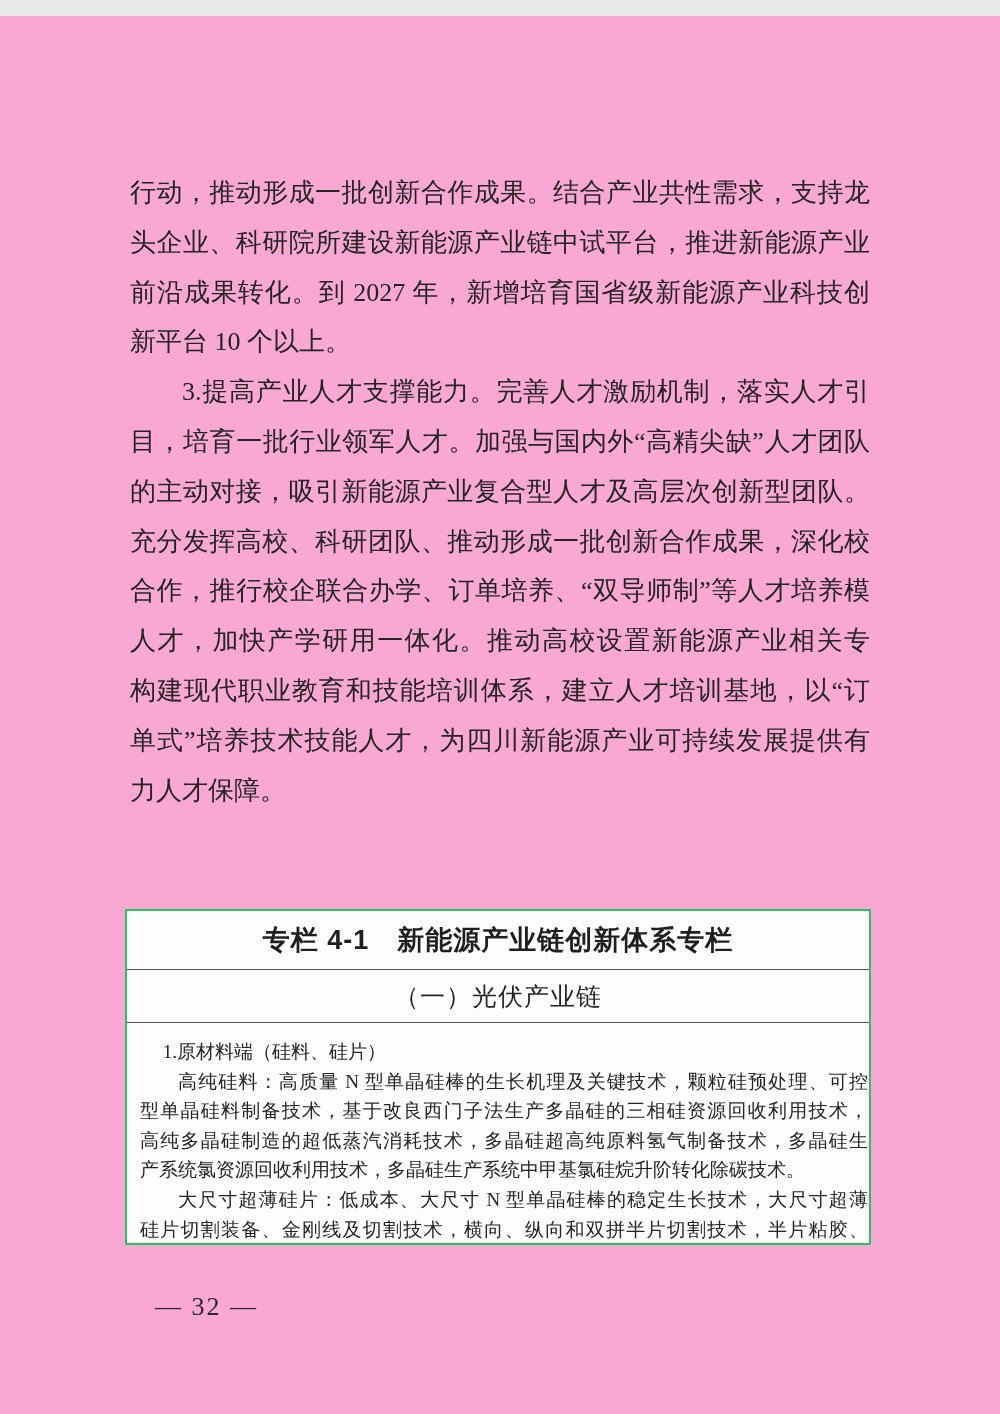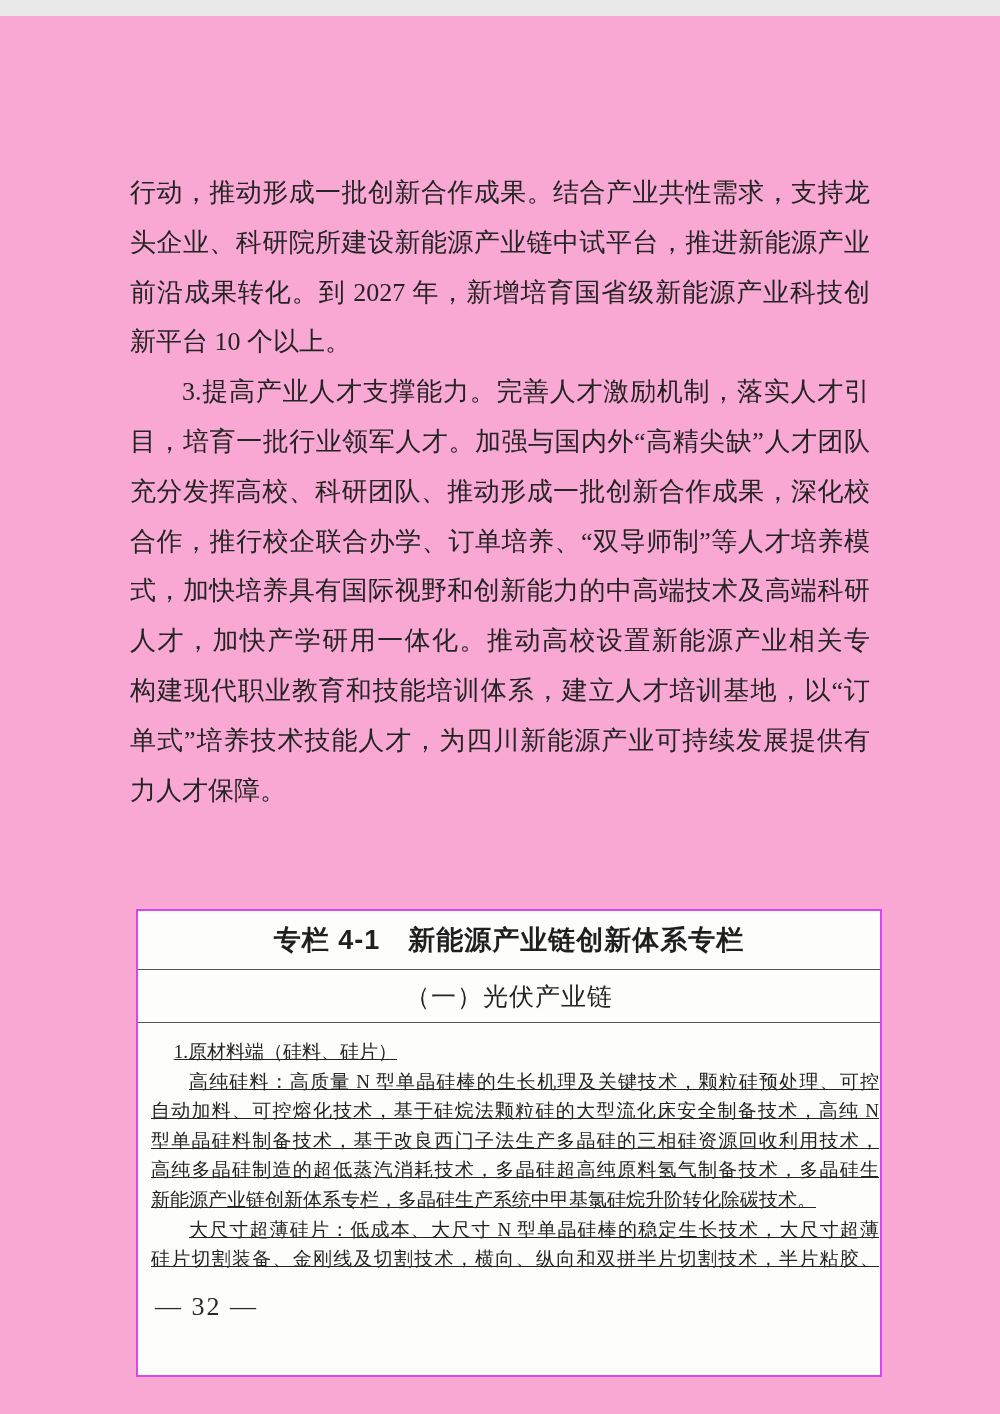--- a/index.html
+++ b/index.html
@@ -33,25 +33,25 @@
     text-align: left;
     white-space: normal;
   }
   .mline.fill {
     text-align: justify;
     text-align-last: justify;
   }
   
   .callout {
     position: absolute;
-    left: 136px;
+    left: 125px;
     top: 893px;
     width: 746px;
-    height: 468px;
-    border: 2px solid #d946ef;
+    height: 336px;
+    border: 2px solid #22c55e;
     box-sizing: border-box;
     background: #fdfdfb;
   }
   .callout-title-row {
     height: 58px;
     border-bottom: 1px solid #555;
     display: flex;
     align-items: center;
     justify-content: center;
     font-family: "Liberation Sans", "DejaVu Sans", sans-serif;
@@ -68,21 +68,20 @@
     justify-content: center;
     font-size: 25px;
     color: #242424;
     letter-spacing: 1px;
   }
   .callout-body {
     padding: 14px 1px 0 13px;
     font-size: 19px;
     line-height: 29.6px;
     color: #242424;
-    text-decoration: underline;
   }
   .bline {
     height: 29.6px;
     overflow: hidden;
     text-align: left;
   }
   .bline.fill {
     text-align: justify;
     text-align-last: justify;
   }
@@ -106,41 +105,40 @@
 
     <div class="mline fill">行动，推动形成一批创新合作成果。结合产业共性需求，支持龙</div>
         <div class="mline fill">头企业、科研院所建设新能源产业链中试平台，推进新能源产业</div>
         <div class="mline fill">前沿成果转化。到 2027 年，新增培育国省级新能源产业科技创</div>
         <div class="mline">新平台 10 个以上。</div>
       </div>
     <div>
 
     <div class="mline fill" style="text-indent: 2em;">3.提高产业人才支撑能力。完善人才激励机制，落实人才引</div>
         <div class="mline fill">目，培育一批行业领军人才。加强与国内外“高精尖缺”人才团队</div>
+        <div class="mline fill">的主动对接，吸引新能源产业复合型人才及高层次创新型团队。</div>
         <div class="mline fill">充分发挥高校、科研团队、推动形成一批创新合作成果，深化校企</div>
         <div class="mline fill">合作，推行校企联合办学、订单培养、“双导师制”等人才培养模</div>
-        <div class="mline fill">式，加快培养具有国际视野和创新能力的中高端技术及高端科研</div>
         <div class="mline fill">人才，加快产学研用一体化。推动高校设置新能源产业相关专业，</div>
         <div class="mline fill">构建现代职业教育和技能培训体系，建立人才培训基地，以“订</div>
         <div class="mline fill">单式”培养技术技能人才，为四川新能源产业可持续发展提供有</div>
         <div class="mline">力人才保障。</div>
       </div>
   </div>
 
   <div class="callout">
     <div class="callout-title-row">专栏 4-1　新能源产业链创新体系专栏</div>
     <div class="callout-subtitle-row">（一）光伏产业链</div>
     <div class="callout-body">
 
     <div class="bline" style="text-indent: 1.2em;">1.原材料端（硅料、硅片）</div>
         <div class="bline fill" style="text-indent: 2em;">高纯硅料：高质量 N 型单晶硅棒的生长机理及关键技术，颗粒硅预处理、可控</div>
-        <div class="bline fill">自动加料、可控熔化技术，基于硅烷法颗粒硅的大型流化床安全制备技术，高纯 N</div>
         <div class="bline fill">型单晶硅料制备技术，基于改良西门子法生产多晶硅的三相硅资源回收利用技术，</div>
         <div class="bline fill">高纯多晶硅制造的超低蒸汽消耗技术，多晶硅超高纯原料氢气制备技术，多晶硅生</div>
-        <div class="bline">新能源产业链创新体系专栏，多晶硅生产系统中甲基氯硅烷升阶转化除碳技术。</div>
+        <div class="bline">产系统氯资源回收利用技术，多晶硅生产系统中甲基氯硅烷升阶转化除碳技术。</div>
         <div class="bline fill" style="text-indent: 2em;">大尺寸超薄硅片：低成本、大尺寸 N 型单晶硅棒的稳定生长技术，大尺寸超薄</div>
         <div class="bline fill">硅片切割装备、金刚线及切割技术，横向、纵向和双拼半片切割技术，半片粘胶、</div>
       </div>
   </div>
 
   <div class="page-number">— 32 —</div>
 
 </div>
 
 </body></html>

